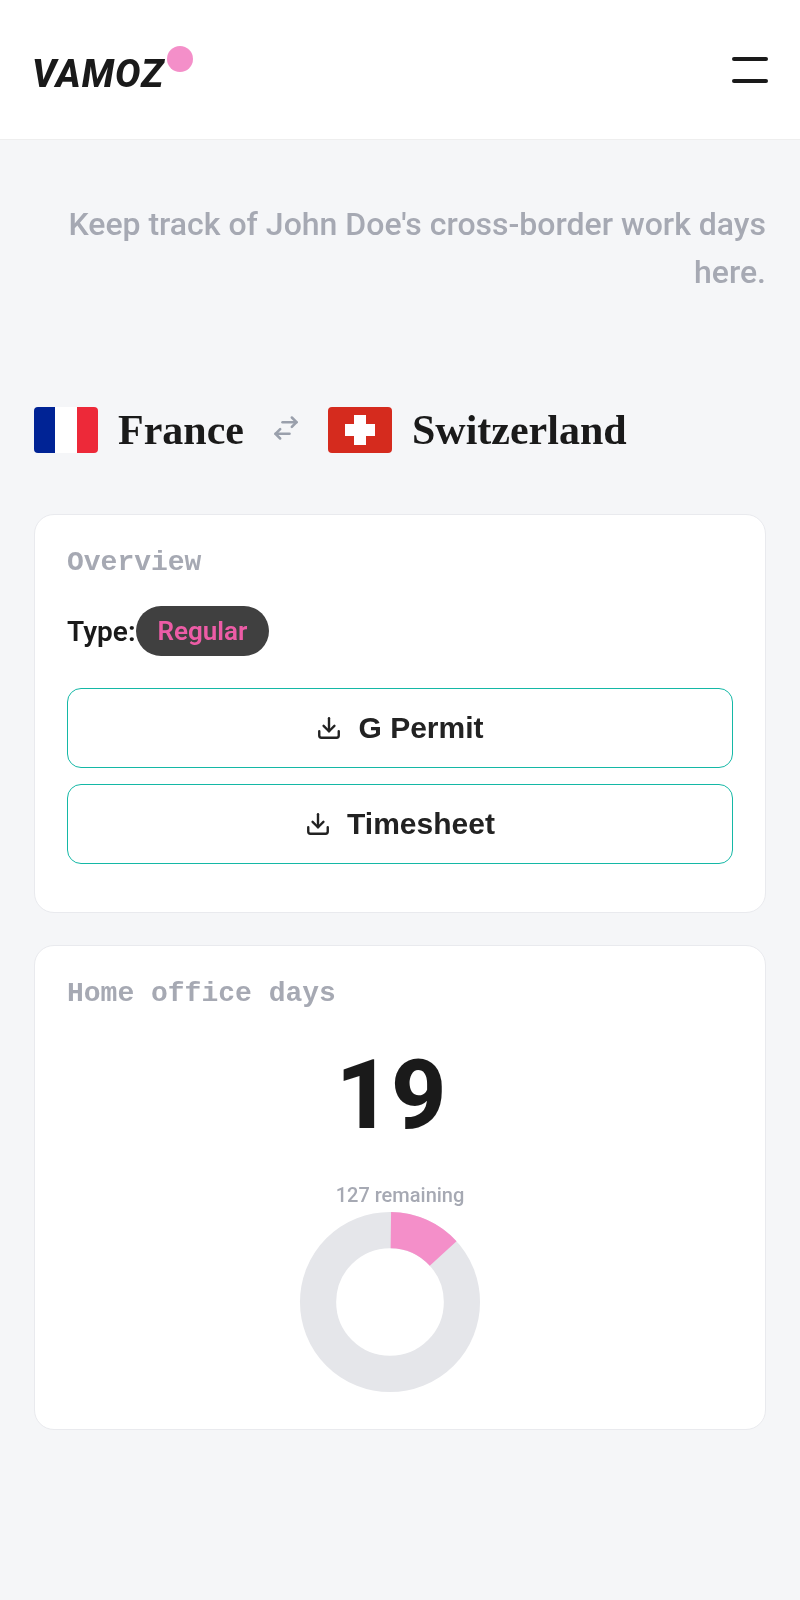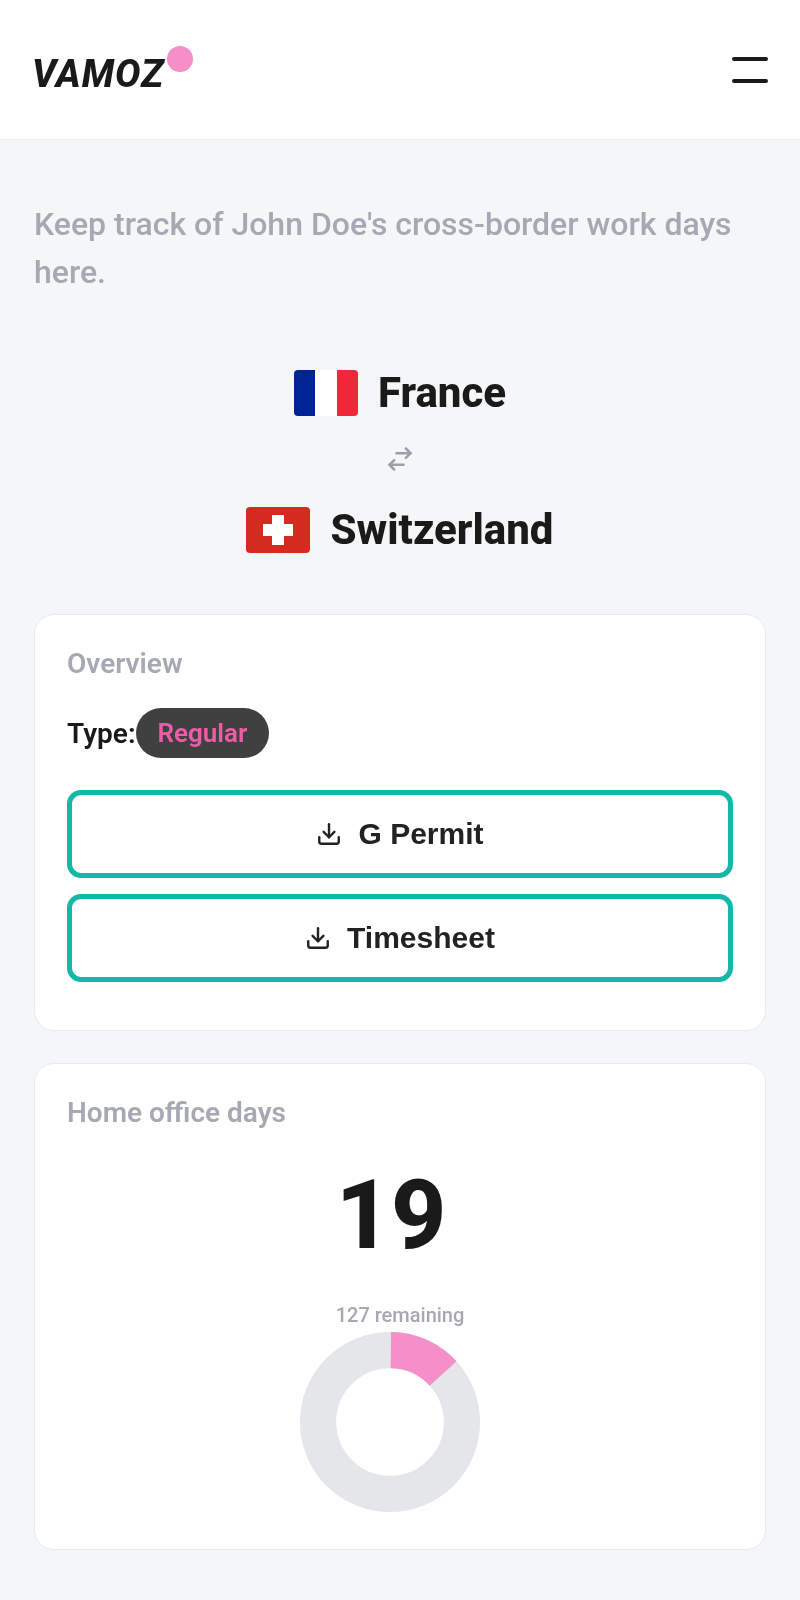--- a/index.html
+++ b/index.html
@@ -49,33 +49,33 @@
 }
 .menu-btn span {
   height: 4px;
   background: #1a1a1a;
   border-radius: 2px;
 }
 .content {
   padding: 60px 34px 0 34px;
 }
 .subtitle {
-  text-align: left;
+  text-align: right;
   color: #a6a9b3;
   font-size: 32px;
   line-height: 1.5;
   font-weight: 500;
-  margin-bottom: 72px;
+  margin-bottom: 110px;
 }
 .countries {
   display: flex;
-  flex-direction: column;
   align-items: center;
   gap: 28px;
   margin-bottom: 60px;
+  font-family: Liberation Serif, serif;
 }
 .country-row {
   display: flex;
   align-items: center;
   gap: 20px;
 }
 .flag {
   width: 64px;
   height: 46px;
   border-radius: 4px;
@@ -112,20 +112,21 @@
   border: 1px solid #e9eaee;
   border-radius: 20px;
   padding: 32px;
   margin-bottom: 32px;
 }
 .card-title {
   color: #a6a9b3;
   font-size: 28px;
   font-weight: 600;
   margin-bottom: 28px;
+  font-family: Liberation Mono, monospace;
 }
 .type-row {
   display: flex;
   align-items: center;
   margin-bottom: 32px;
 }
 .type-label {
   font-size: 28px;
   font-weight: 600;
   color: #1a1a1a;
@@ -133,21 +134,21 @@
 .badge {
   background: #404040;
   color: #ed5ca6;
   font-size: 26px;
   font-weight: 600;
   padding: 10px 22px;
   border-radius: 999px;
 }
 .dl-button {
   width: 100%;
-  border: 5px solid #14b8a6;
+  border: 1px solid #14b8a6;
   background: #fff;
   border-radius: 14px;
   padding: 22px;
   font-size: 30px;
   font-weight: 600;
   color: #222;
   display: flex;
   align-items: center;
   justify-content: center;
   gap: 16px;

